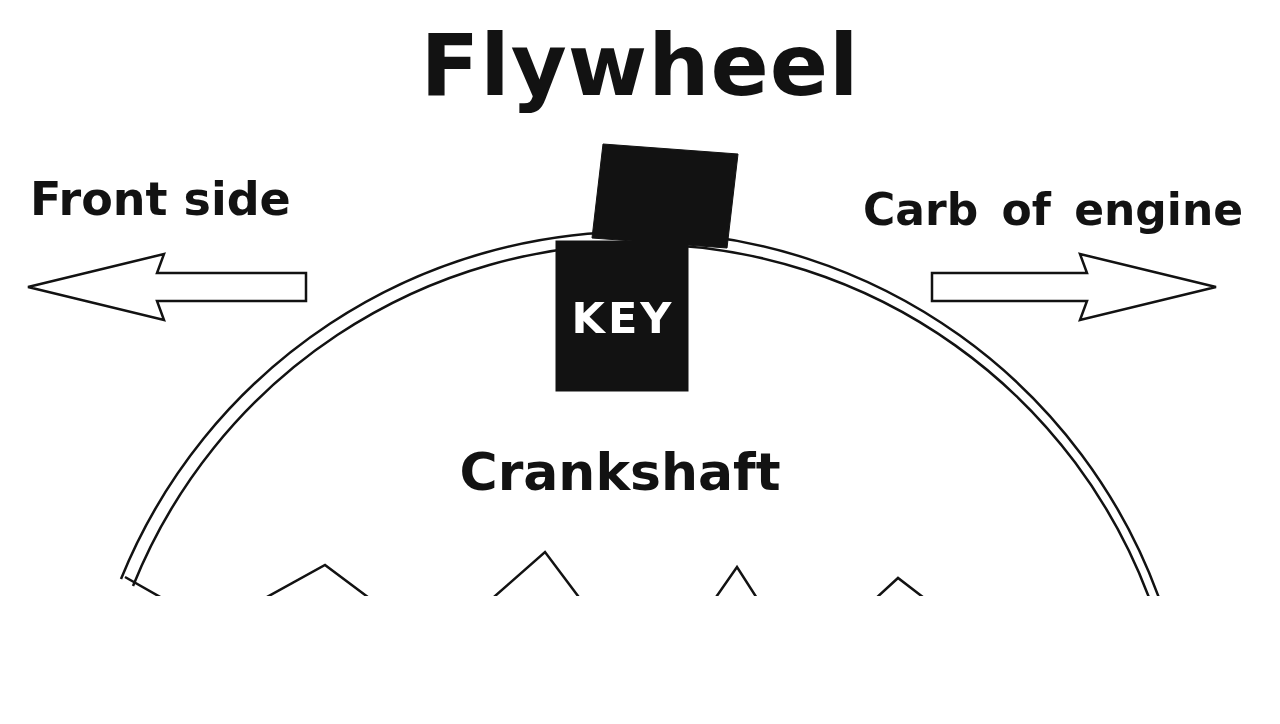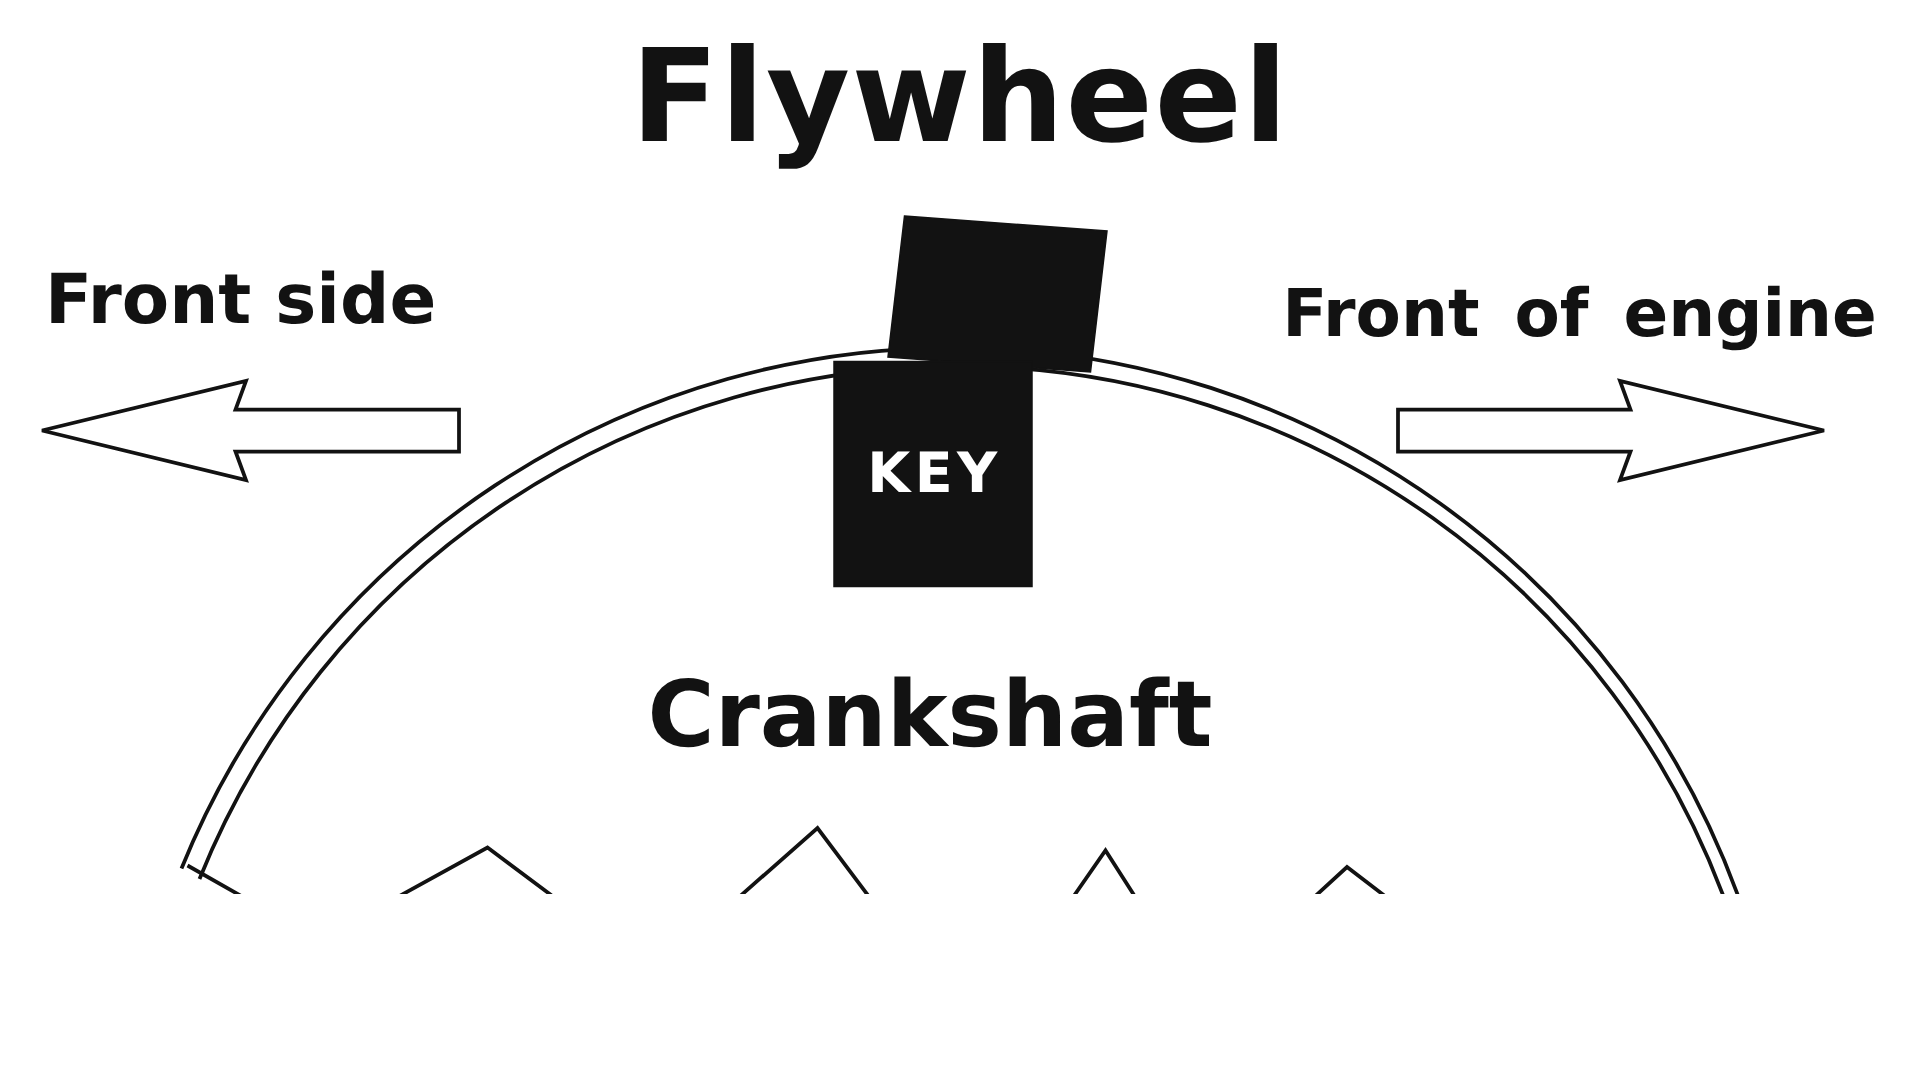--- a/index.html
+++ b/index.html
@@ -45,27 +45,27 @@
     top: 188px;
     left: 1053px;
     transform: translateX(-50%);
     font-size: 44px;
     word-spacing: 8px;
   }
   .crankshaft {
     top: 446px;
     left: 620px;
     transform: translateX(-50%);
-    font-size: 61px;
+    font-size: 52px;
   }
   .key-text {
     top: 297px;
     left: 623px;
     transform: translateX(-50%);
-    font-size: 37px;
+    font-size: 43px;
     letter-spacing: 3px;
     color: #ffffff;
   }
 </style>
 </head>
 <body>
 
 <div class="canvas">
 
   <svg width="1280" height="724" viewBox="0 0 1280 724">
@@ -82,19 +82,19 @@
 
     <polygon points="603,144 738,154 727,248 592,238" fill="#121212" stroke="#121212"></polygon>
 
     <rect x="556" y="241" width="132" height="150" fill="#121212" stroke="#121212"></rect>
   </svg>
 
   <div class="label title">Flywheel</div>
 
   <div class="label carb-side">Front side</div>
 
-  <div class="label front-of-engine">Front of engine</div>
+  <div class="label front-of-engine">Carb of engine</div>
 
   <div class="label key-text">KEY</div>
 
   <div class="label crankshaft">Crankshaft</div>
 
 </div>
 
 </body></html>

